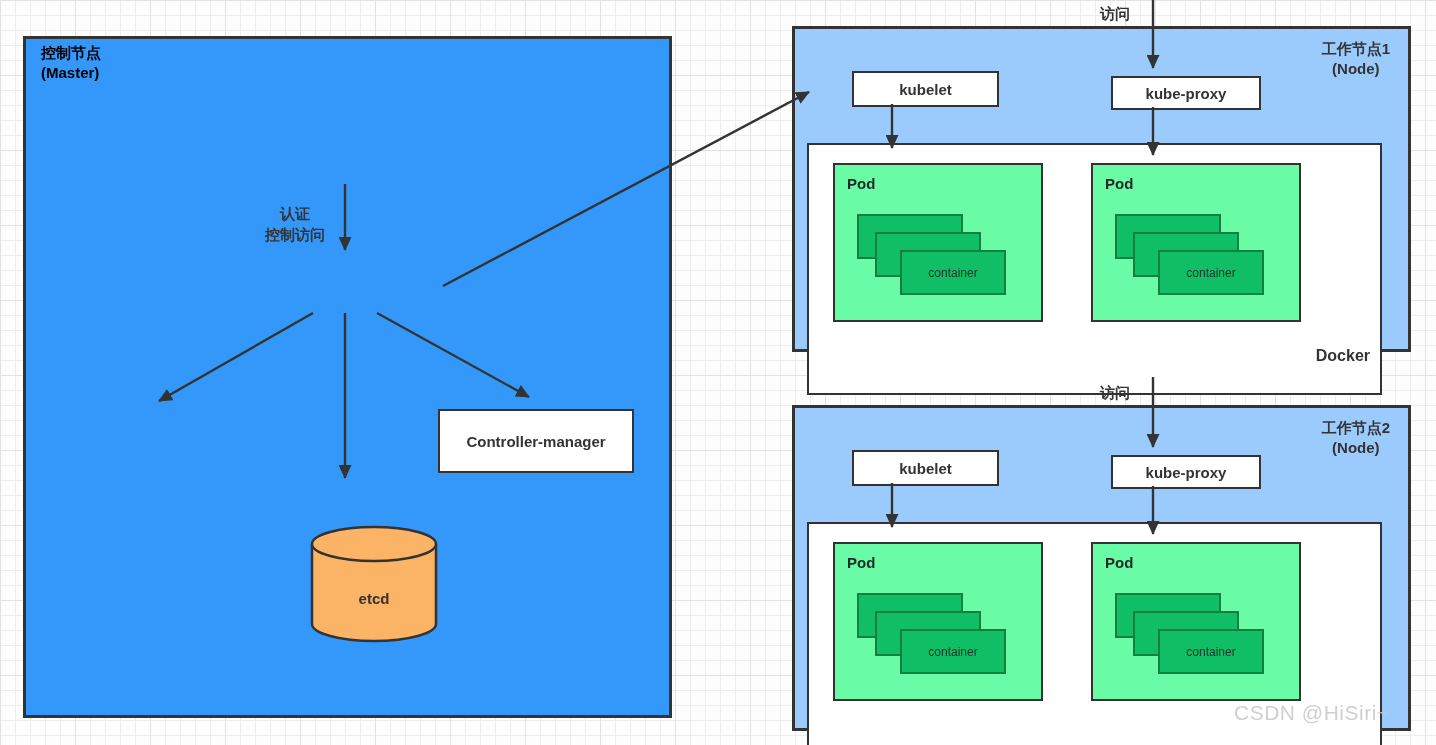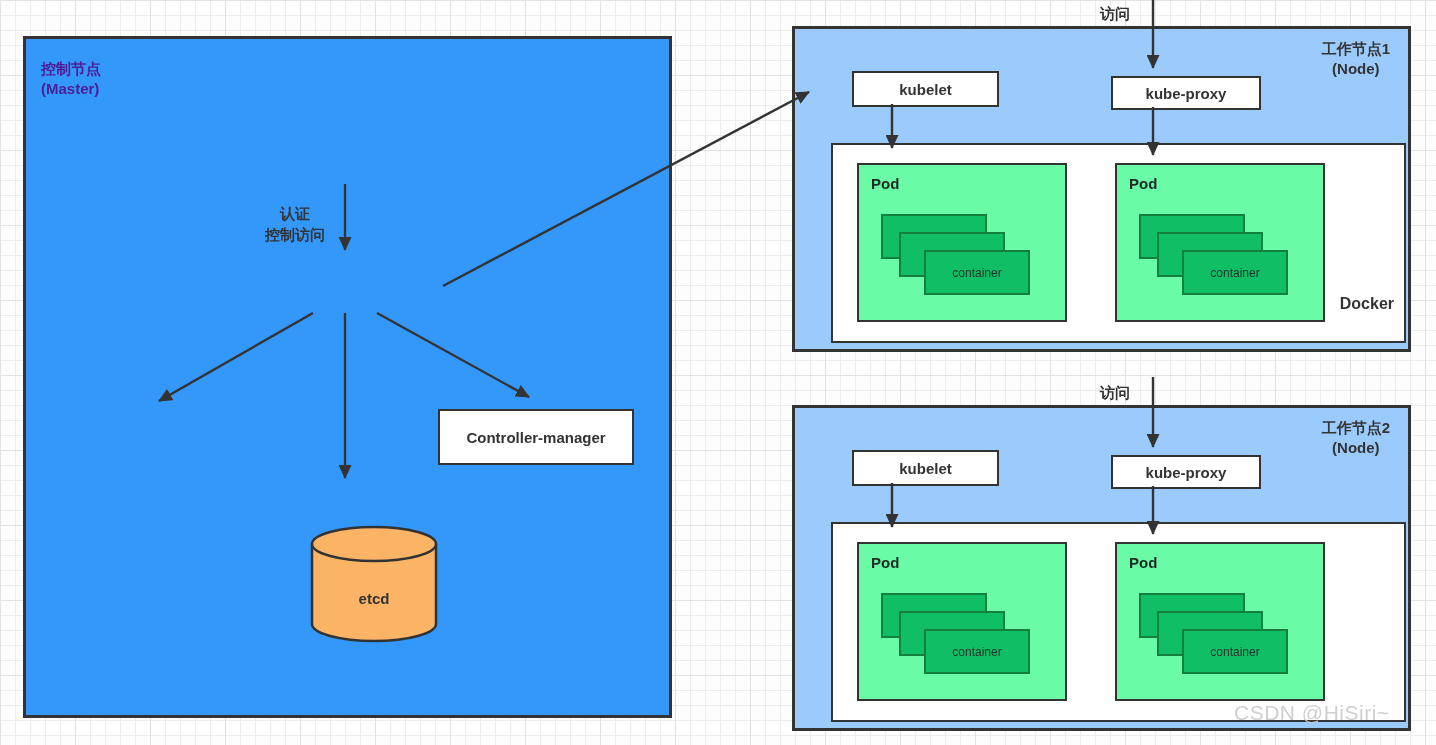--- a/index.html
+++ b/index.html
@@ -16,25 +16,25 @@
   }
   .abs{position:absolute;}
   .region{position:absolute;border:3px solid var(--line-dark,#333);box-sizing:border-box;}
   .master{left:23px;top:36px;width:649px;height:682px;background:var(--master-blue,#3498FB);z-index:1;}
   .worker{left:762px;width:619px;height:326px;background:var(--node-blue,#9BCBFD);z-index:1;margin-left:30px;}
   .box{
     position:absolute;background:#fff;border:2px solid var(--line-dark,#333);
     box-sizing:border-box;display:flex;align-items:center;justify-content:center;
     font-weight:bold;font-size:15px;color:var(--text-dark,#333);z-index:2;
   }
-  .master-title{left:15px;top:20px;color:#4c1d95;font-weight:bold;font-size:15px;line-height:20px;z-index:2;}
+  .master-title{left:15px;top:4px;color:#000000;font-weight:bold;font-size:15px;line-height:20px;z-index:2;}
   .node-title{right:18px;top:10px;color:var(--text-dark,#333);font-weight:bold;font-size:15px;line-height:20px;text-align:center;z-index:2;}
   .small-label{position:absolute;font-weight:bold;font-size:15px;color:var(--text-dark,#333);line-height:21px;z-index:6;}
   .docker{
-    position:absolute;left:36px;top:114px;width:575px;height:200px;background:#fff;
+    position:absolute;left:12px;top:114px;width:575px;height:252px;background:#fff;
     border:2px solid var(--line-dark,#333);box-sizing:border-box;z-index:2;
   }
   .docker-label{position:absolute;right:10px;bottom:28px;font-weight:bold;font-size:16px;color:var(--text-dark,#333);}
   .pod{
     position:absolute;top:18px;width:210px;height:159px;background:var(--pod-green,#69FBA5);
     border:2px solid var(--line-dark,#333);box-sizing:border-box;
   }
   .pod-label{position:absolute;left:12px;top:10px;font-weight:bold;font-size:15px;color:#1d2b24;}
   .cbox{
     position:absolute;width:106px;height:45px;background:var(--container-green,#10BE66);
@@ -64,21 +64,21 @@
     </div>
 
 
     <div class="small-label" style="left:219px;top:164px;width:100px;text-align:center;">
       <div>认证</div>
       <div>控制访问</div>
     </div>
 
 
 
-    <div class="box" style="left:412px;top:370px;width:196px;height:56px;">
+    <div class="box" style="left:412px;top:370px;width:196px;height:64px;">
       <span>Controller-manager</span>
     </div>
 
     <svg class="etcd-svg" width="130" height="122">
       <path d="M3 20 L3 100 A62 17 0 0 0 127 100 L127 20" fill="var(--etcd-orange,#FBB366)" stroke="var(--line-dark,#333)" stroke-width="2.5"></path>
       <ellipse cx="65" cy="20" rx="62" ry="17" fill="var(--etcd-orange,#FBB366)" stroke="var(--line-dark,#333)" stroke-width="2.5"></ellipse>
       <text x="65" y="80" text-anchor="middle" font-size="15" font-weight="bold" fill="var(--text-dark,#333)">etcd</text>
     </svg>
   </div>
 

